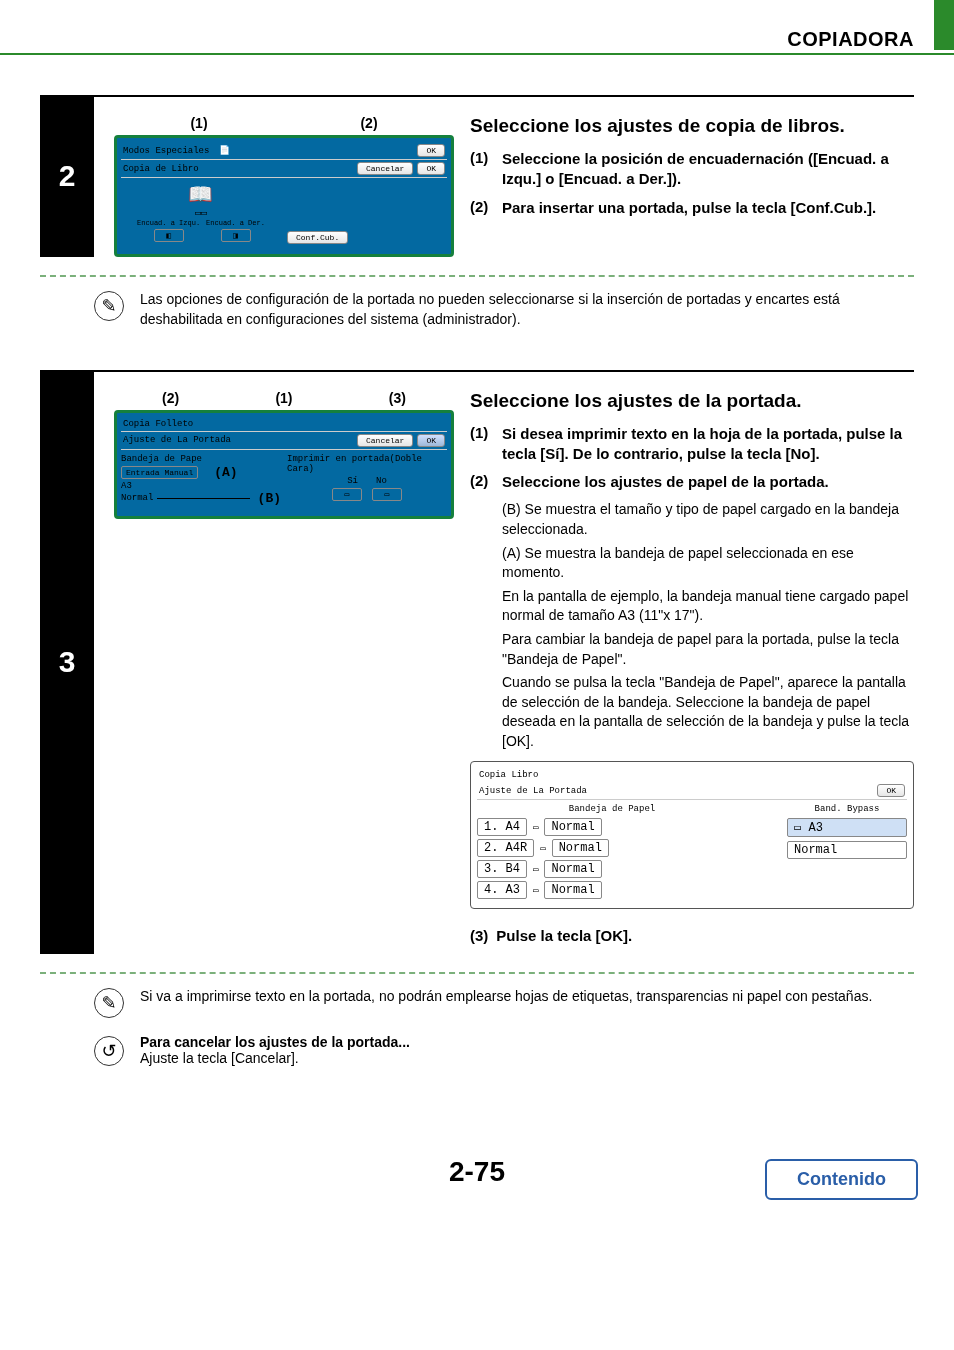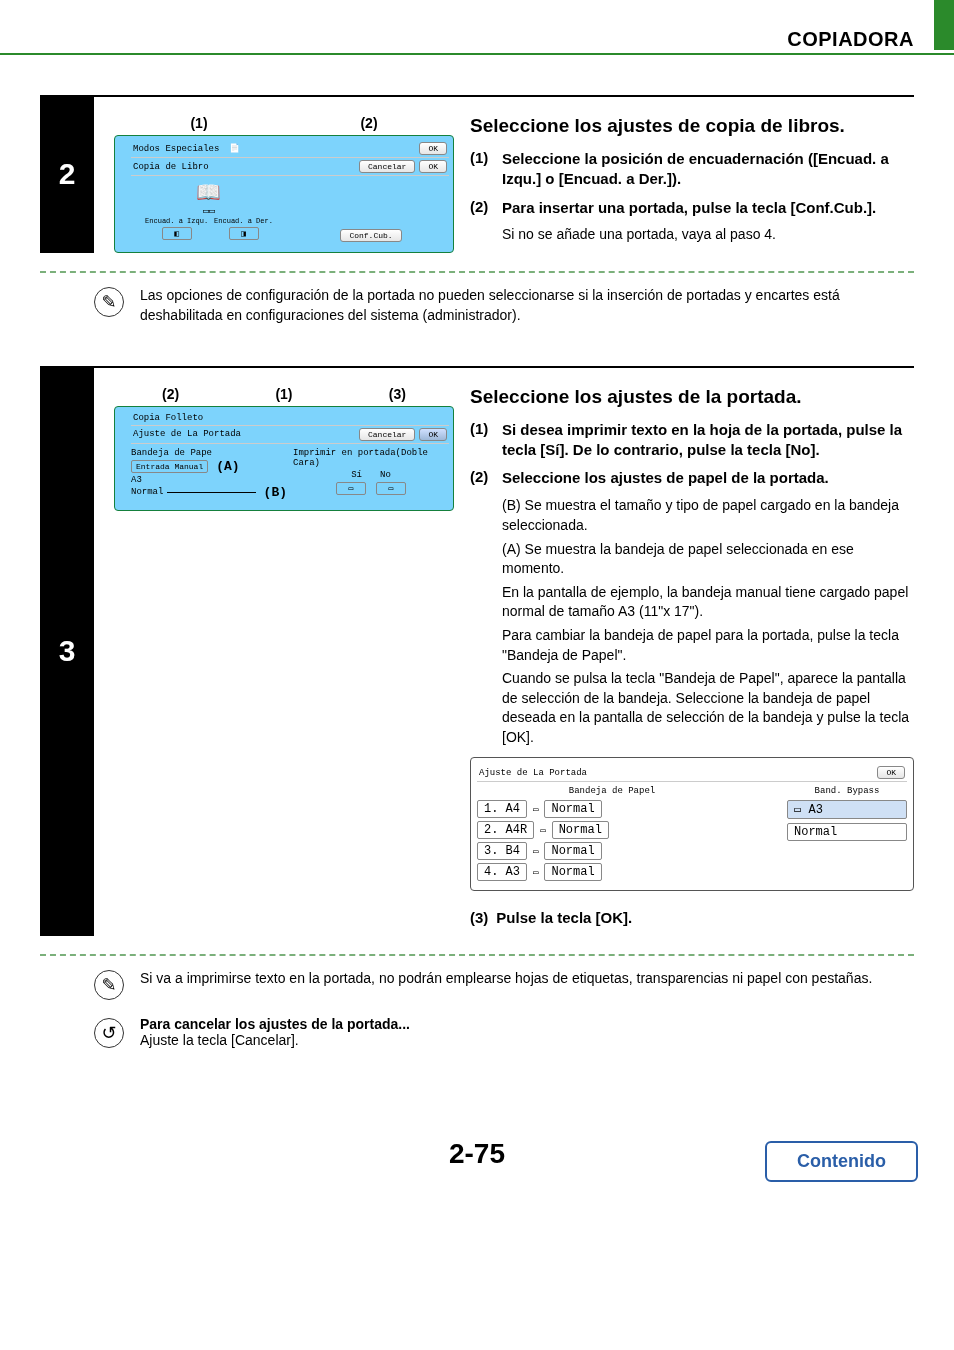--- a/index.html
+++ b/index.html
@@ -116,26 +116,26 @@
   .callouts {
     display: flex;
     justify-content: space-around;
     font-weight: bold;
     font-size: 14px;
     margin-bottom: 4px;
   }
 
   
   .ui-panel {
-    border: 1px solid #15803d;
+    border: 3px solid #15803d;
     border-radius: 4px;
     font-family: "Courier New", monospace;
     font-size: 9px;
-    background: #7dd3fc;
-    padding: 4px 4px 10px 16px;
+    background: #0369a1;
+    padding: 4px 4px 10px 4px;
     position: relative;
   }
   .ui-row {
     display: flex;
     align-items: center;
     gap: 4px;
     padding: 2px 2px;
     border-bottom: 1px solid #ccc;
   }
   .ui-row.no-border { border-bottom: none; }
@@ -276,40 +276,39 @@
                 <div>
                   <div style="font-size:7px;">Encuad. a Izqu.</div>
                   <div class="ui-tinybox sel">◧</div>
                 </div>
                 <div>
                   <div style="font-size:7px;">Encuad. a Der.</div>
                   <div class="ui-tinybox">◨</div>
                 </div>
               </div>
             </div>
-            <div class="ui-col ui-center" style="display:flex;align-items:flex-end;justify-content:center;">
+            <div class="ui-col ui-center" style="display:flex;align-items:flex-end;justify-content:flex-start;">
               <span class="ui-btn">Conf.Cub.</span>
             </div>
           </div>
         </div>
       </div>
 
       <div class="desc-col">
         <h3 class="step-title">Seleccione los ajustes de copia de libros.</h3>
         <ul class="sub-list">
           <li>
             <span class="num-label">(1)</span>
             <span class="sub-text bold">Seleccione la posición de encuadernación ([Encuad. a Izqu.] o [Encuad. a Der.]).</span>
           </li>
           <li>
             <span class="num-label">(2)</span>
             <span class="sub-text bold">Para insertar una portada, pulse la tecla [Conf.Cub.].</span>
           </li>
         </ul>
-        <div class="sub-note">Si no se añade una portada, vaya al paso 4.</div>
       </div>
     </div>
   </div>
 
   <div class="dashed"></div>
   <div class="note-row">
     <div class="note-icon">✎</div>
     <div>Las opciones de configuración de la portada no pueden seleccionarse si la inserción de portadas y encartes está deshabilitada en configuraciones del sistema (administrador).</div>
   </div>
 
@@ -328,21 +327,21 @@
           </div>
           <div class="ui-row">
             <span>Ajuste de La Portada</span>
             <span class="ui-flex-spacer"></span>
             <span class="ui-btn">Cancelar</span>
             <span class="ui-btn sel">OK</span>
           </div>
           <div class="ui-body">
             <div class="ui-col">
               <div>Bandeja de Pape</div>
-              <div style="display:flex;align-items:center;gap:4px;">
+              <div style="display:flex;align-items:center;gap:12px;">
                 <div class="ui-tinybox">Entrada Manual</div>
                 <span class="mini-ab">(A)</span>
               </div>
               <div>A3</div>
               <div style="display:flex;align-items:center;gap:4px;">
                 <span>Normal</span>
                 <span style="flex:1;border-top:1px solid #000;height:1px;"></span>
                 <span class="mini-ab">(B)</span>
               </div>
             </div>
@@ -373,20 +372,23 @@
             <span class="sub-text bold">Seleccione los ajustes de papel de la portada.</span>
           </li>
         </ul>
         <div class="para" style="margin-left:32px;">(B) Se muestra el tamaño y tipo de papel cargado en la bandeja seleccionada.</div>
         <div class="para" style="margin-left:32px;">(A) Se muestra la bandeja de papel seleccionada en ese momento.</div>
         <div class="para" style="margin-left:32px;">En la pantalla de ejemplo, la bandeja manual tiene cargado papel normal de tamaño A3 (11"x 17").</div>
         <div class="para" style="margin-left:32px;">Para cambiar la bandeja de papel para la portada, pulse la tecla "Bandeja de Papel".</div>
         <div class="para" style="margin-left:32px;">Cuando se pulsa la tecla "Bandeja de Papel", aparece la pantalla de selección de la bandeja. Seleccione la bandeja de papel deseada en la pantalla de selección de la bandeja y pulse la tecla [OK].</div>
 
         <div class="ui-panel2">
+          <div class="ui-row no-border">
+            <span>Copia Libro</span>
+          </div>
           <div class="ui-row">
             <span>Ajuste de La Portada</span>
             <span class="ui-flex-spacer"></span>
             <span class="ui-btn">OK</span>
           </div>
           <div class="tray-group" style="margin-top:4px;">
             <div class="tray-col">
               <div style="text-align:center;">Bandeja de Papel</div>
               <div class="tray-list" id="tray-rows">
                   <div class="tray-row">

